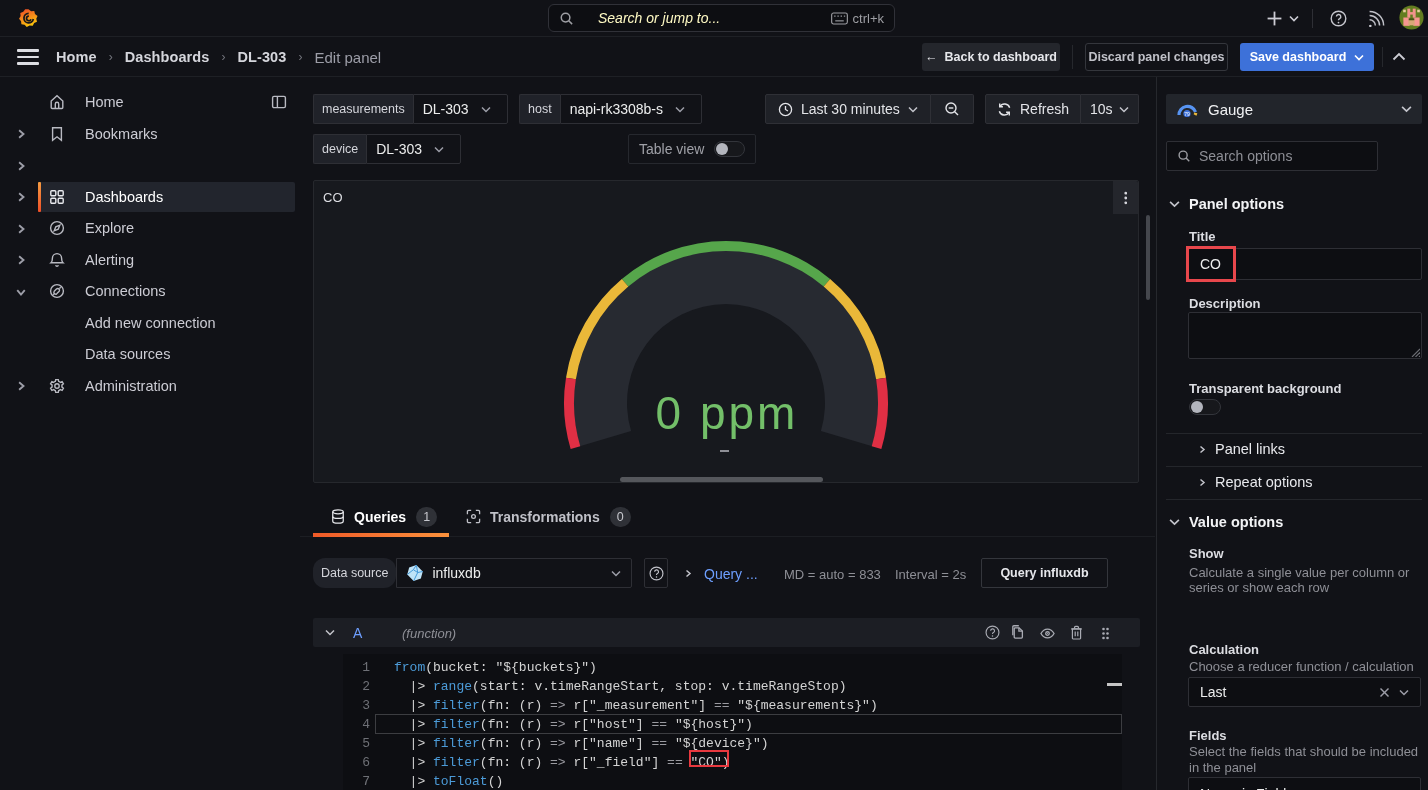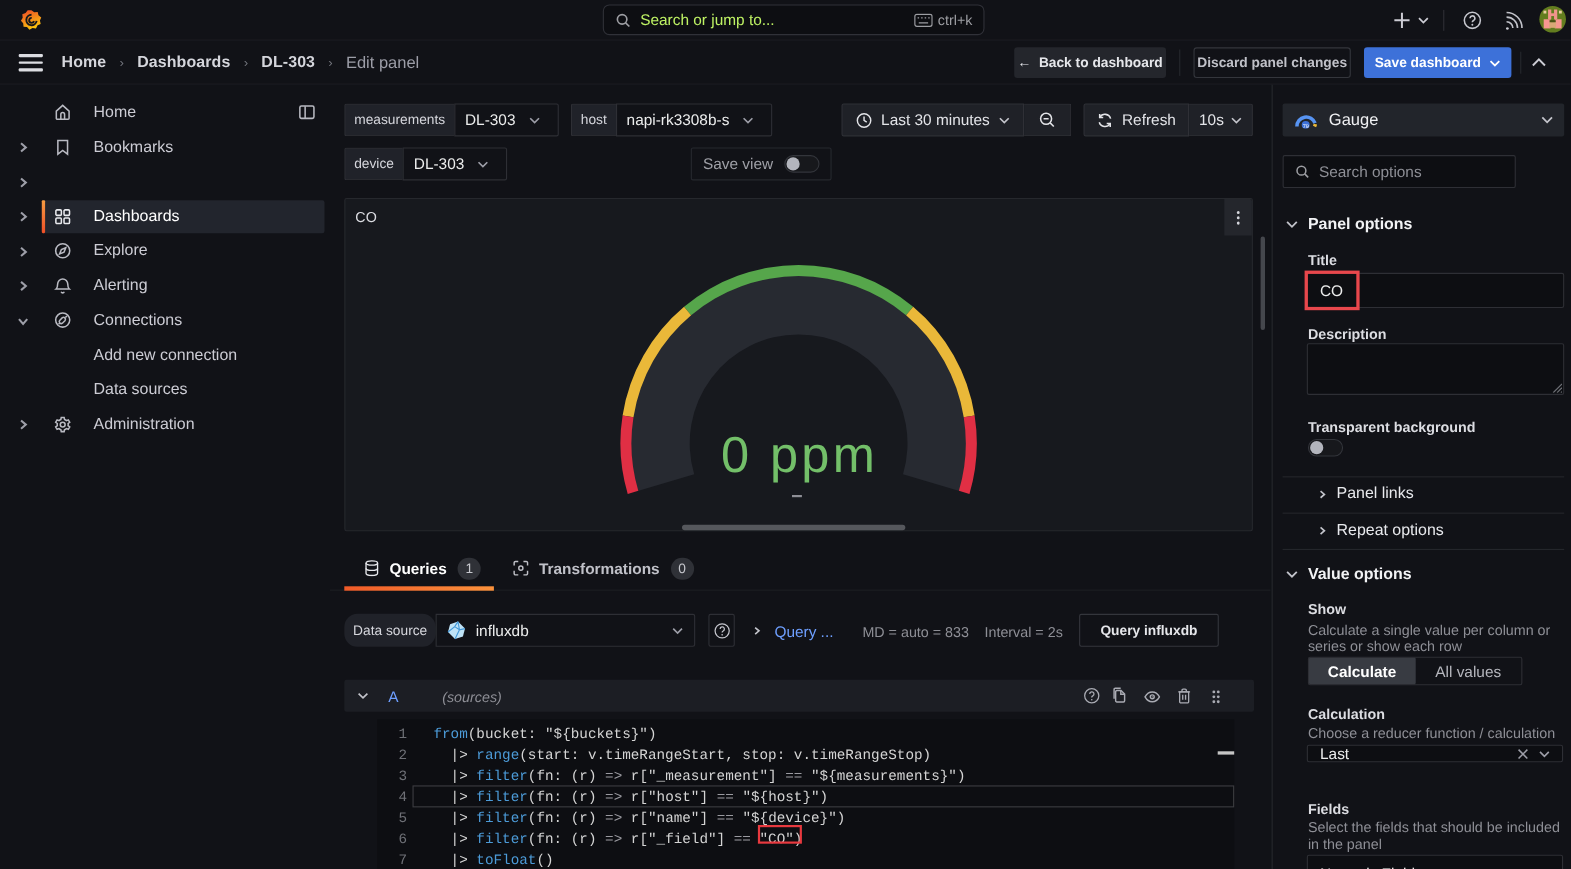--- a/index.html
+++ b/index.html
@@ -4,21 +4,21 @@
 <style>
   * { margin:0; padding:0; box-sizing:border-box; }
   html,body { background:#111217; }
   body { font-family:"Liberation Sans", sans-serif; color:#d5d6dc; }
   #app { position:relative; width:1428px; height:790px; overflow:hidden; background:#111217; }
   .abs { position:absolute; }
 
   
   #topbar { position:absolute; left:0; top:0; width:1428px; height:37px; background:#111217; border-bottom:1px solid #1e2025; }
   #searchbox { position:absolute; left:548px; top:4px; width:347px; height:28px; background:#0d0e12; border:1px solid #303138; border-radius:6px; display:flex; align-items:center; padding:0 10px; }
-  #searchbox .ph { color:#bef264; font-size:14px; margin-left:8px; flex:1; }
+  #searchbox .ph { color:#fef9c3; font-size:14px; margin-left:24px; flex:1;font-style:italic; }
   #searchbox .kbd { color:#9d9ea3; font-size:13px; display:flex; align-items:center; gap:5px;margin-left:19px; }
 
   
   #navbar { position:absolute; left:0; top:37px; width:1428px; height:40px; background:#111217; border-bottom:1px solid #1e2025; }
   .crumb { font-size:14.5px; font-weight:700; color:#d5d6dc; letter-spacing:0.1px; }
   .crumb.dim { color:#9d9ea8; font-weight:400; letter-spacing:0; font-size:15px; }
   .csep { color:#73757d; font-size:12px; margin:0 12px; }
   .btn { display:inline-flex; align-items:center; justify-content:center; height:28px; border-radius:3px; font-size:12.5px; font-weight:700; white-space:nowrap; }
   .btn-sec { background:#24262c; color:#e6e7eb; }
   .btn-out { background:transparent; border:1px solid #34363c; color:#c0c1c8; }
@@ -312,21 +312,21 @@
     <div class="abs" style="left:13px;top:57px;display:flex">
       <span class="vlabel">device</span>
       <span class="vvalue">DL-303
         <svg style="margin-left:12px" width="10" height="7" viewBox="0 0 10 7" fill="none" stroke="#9d9ea8" stroke-width="1.5">
             <polyline points="1,1.5 5,5.5 9,1.5"></polyline>
           </svg>
       </span>
     </div>
 
     <div class="abs" style="left:328px;top:57px;width:128px;height:30px;border:1px solid #26282e;border-radius:2px;display:flex;align-items:center;padding:0 10px">
-      <span style="color:#9fa0a7;font-size:14px;white-space:nowrap">Save view</span>
+      <span style="color:#9fa0a7;font-size:14px;white-space:nowrap">Table view</span>
       <span style="margin-left:10px;width:32px;height:16px;background:#17181c;border:1px solid #33353b;border-radius:9px;position:relative">
         <span style="position:absolute;left:1px;top:1px;width:12px;height:12px;border-radius:50%;background:#b3b5bd"></span>
       </span>
     </div>
 
     <div id="panel">
       <span class="abs" style="left:9px;top:9px;font-size:13px;font-weight:500;color:#dcdde2">CO</span>
       <div class="abs" style="right:0;top:0;width:25px;height:33px;background:#24262c;border-radius:0 2px 0 0;display:flex;align-items:center;justify-content:center">
         <svg width="3.5" height="16" viewBox="0 0 4 16" fill="#d5d6dc">
             <circle cx="2" cy="2.5" r="1.6"></circle>
@@ -401,21 +401,21 @@
     <span class="abs" style="left:404px;top:489px;color:#6e9fff;font-size:14px;font-weight:500">Query ...</span>
     <span class="abs" style="left:484px;top:490px;color:#8e8f96;font-size:13px">MD = auto = 833</span>
     <span class="abs" style="left:595px;top:490px;color:#8e8f96;font-size:13px">Interval = 2s</span>
     <div class="abs" style="left:681px;top:481px;width:127px;height:30px;border:1px solid #34363c;border-radius:2px;display:flex;align-items:center;justify-content:center;font-size:12.5px;font-weight:700;color:#e6e7eb">Query influxdb</div>
 
     <div class="abs" style="left:13px;top:541px;width:827px;height:29px;background:#1c1e24;border-radius:2px">
       <svg class="abs" style="left:12px;top:11px" width="10" height="7" viewBox="0 0 10 7" fill="none" stroke="#c3c4cb" stroke-width="1.5">
           <polyline points="1,1.5 5,5.5 9,1.5"></polyline>
         </svg>
       <span class="abs" style="left:40px;top:7px;color:#6e9fff;font-size:14px;font-weight:500">A</span>
-      <span class="abs" style="left:89px;top:8px;color:#8e8f96;font-size:13px;font-style:italic">(sources)</span>
+      <span class="abs" style="left:89px;top:8px;color:#8e8f96;font-size:13px;font-style:italic">(function)</span>
       <svg class="abs" style="left:672px;top:7px" width="15" height="15" viewBox="0 0 17 17" fill="none" stroke="#a9abb3">
           <circle cx="8.5" cy="8.5" r="7.3" stroke-width="1.3"></circle>
           <path d="M6.4 6.6a2.2 2.2 0 1 1 3.2 2q-1.1.55-1.1 1.5v.2" stroke-width="1.3"></path>
           <circle cx="8.5" cy="12.6" r="0.85" fill="#a9abb3" stroke="none"></circle>
         </svg>
       <svg class="abs" style="left:697px;top:6px" width="15" height="16" viewBox="0 0 16 17" fill="none" stroke="#a9abb3" stroke-width="1.4">
           <path d="M5.6 4h4.1l3.5 3.4v6.5a1.1 1.1 0 0 1-1.1 1.1H5.6a1.1 1.1 0 0 1-1.1-1.1V5.1A1.1 1.1 0 0 1 5.6 4Z"></path>
           <path d="M9.5 4v3.6h3.7"></path>
           <path d="M3 12V2.9A1.1 1.1 0 0 1 4.1 1.8h5.3"></path>
         </svg>
@@ -523,28 +523,24 @@
     <span class="abs" style="left:58px;top:397px;font-size:14.5px;font-weight:500;color:#e8e9ed">Repeat options</span>
     <div class="abs" style="left:9px;top:422px;width:256px;height:1px;background:#24262b"></div>
 
     <svg class="abs" style="left:12px;top:441px" width="11" height="8" viewBox="0 0 10 7" fill="none" stroke="#c3c4cb" stroke-width="1.5">
         <polyline points="1,1.5 5,5.5 9,1.5"></polyline>
       </svg>
     <span class="secthead abs" style="left:32px;top:437px">Value options</span>
 
     <span class="optlabel abs" style="left:32px;top:469px">Show</span>
     <span class="optdesc abs" style="left:32px;top:488px;width:240px;line-height:15px">Calculate a single value per column or series or show each row</span>
-    <div class="abs" style="left:32px;top:520px;width:195px;height:26px;border:1px solid #2e2f35;border-radius:2px;display:flex">
-      <span style="flex:1;background:#383b42;display:flex;align-items:center;justify-content:center;font-size:14px;font-weight:600;color:#fff;border-radius:1px">Calculate</span>
-      <span style="flex:1;display:flex;align-items:center;justify-content:center;font-size:14px;color:#b5b6bd">All values</span>
-    </div>
 
     <span class="optlabel abs" style="left:32px;top:565px">Calculation</span>
     <span class="optdesc abs" style="left:32px;top:582px">Choose a reducer function / calculation</span>
-    <div class="abs input" style="left:31px;top:600px;width:233px;height:16px;display:flex;align-items:center;padding:0 11px;font-size:14px;color:#eceded">Last
+    <div class="abs input" style="left:31px;top:600px;width:233px;height:30px;display:flex;align-items:center;padding:0 11px;font-size:14px;color:#eceded">Last
       <svg style="margin-left:auto" width="11" height="11" viewBox="0 0 11 11" stroke="#9d9ea8" stroke-width="1.4">
           <line x1="1.5" y1="1.5" x2="9.5" y2="9.5"></line>
           <line x1="9.5" y1="1.5" x2="1.5" y2="9.5"></line>
         </svg>
       <svg style="margin-left:9px" width="10" height="7" viewBox="0 0 10 7" fill="none" stroke="#9d9ea8" stroke-width="1.5">
           <polyline points="1,1.5 5,5.5 9,1.5"></polyline>
         </svg>
     </div>
 
     <span class="optlabel abs" style="left:32px;top:651px">Fields</span>

